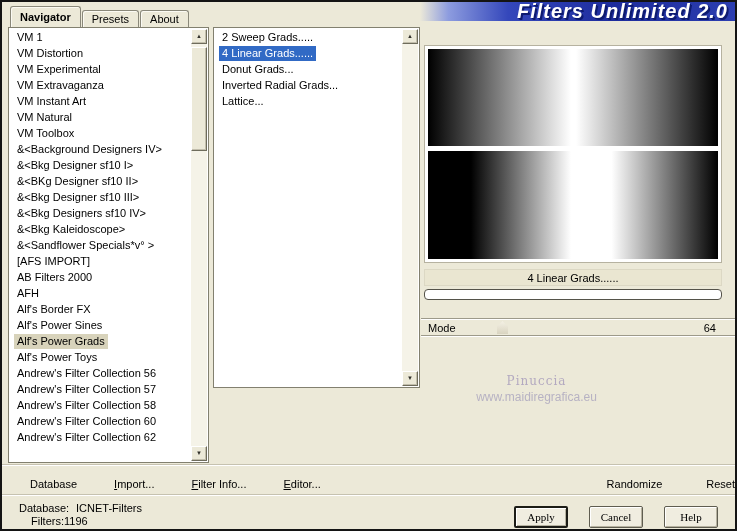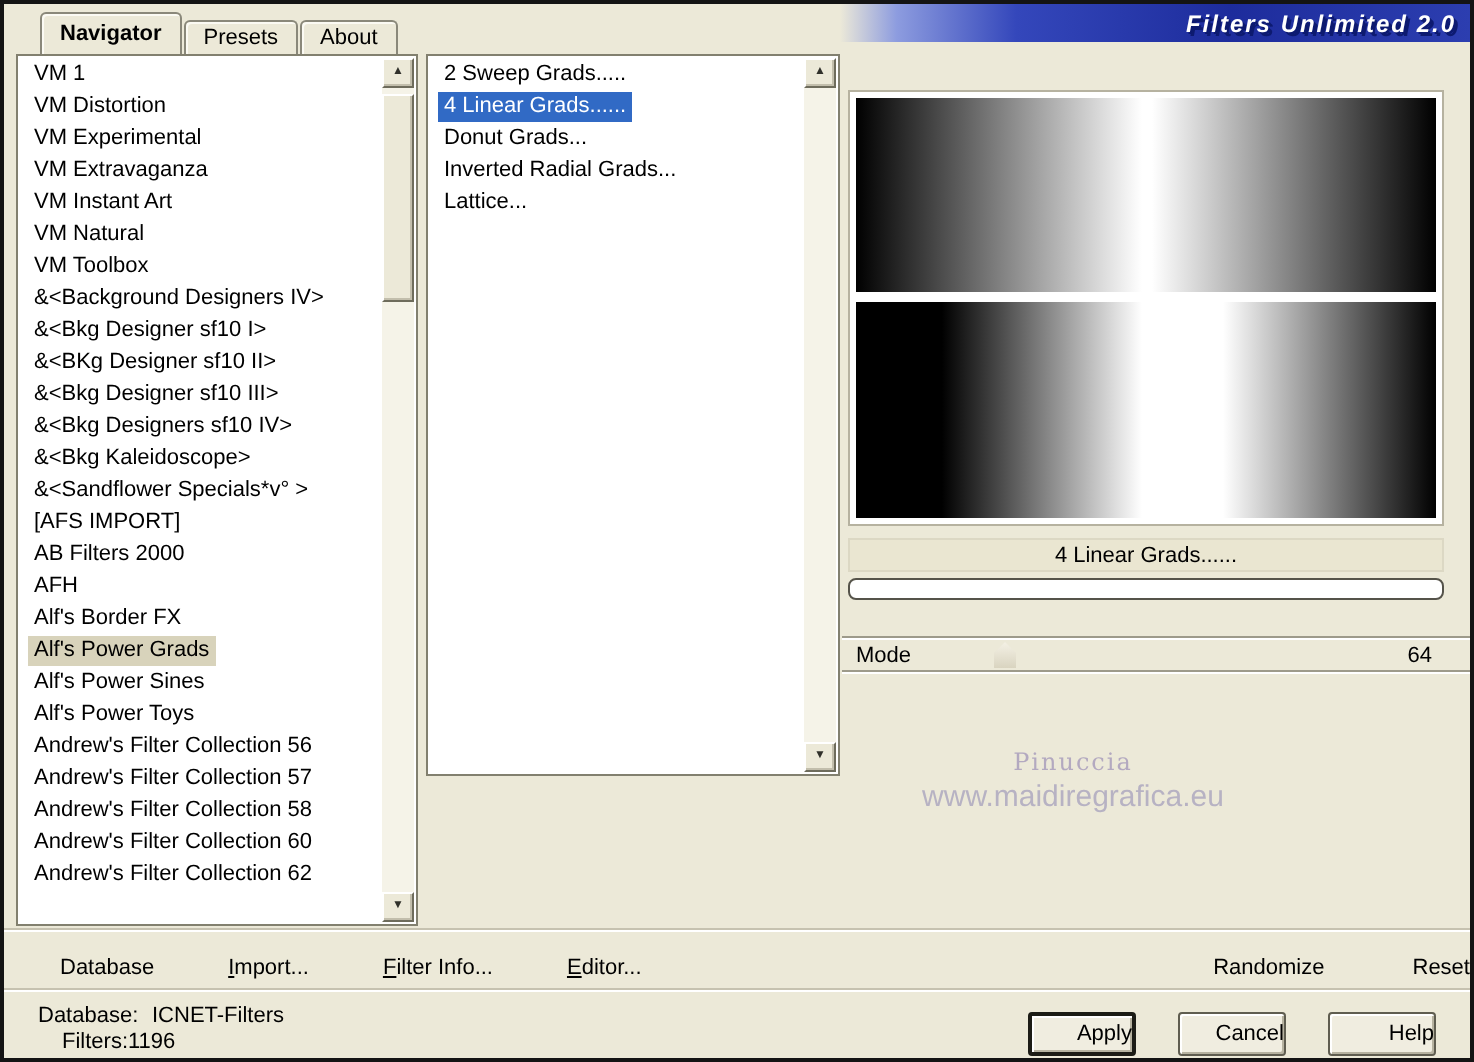--- a/index.html
+++ b/index.html
@@ -12,27 +12,27 @@
     font-size:11px; color:#000;
   }
 
   
   #logo-bar {
     position:absolute; left:418px; right:0; top:0; height:19px;
     background:linear-gradient(90deg,#ece9d8 0%,#8d9cdf 9%,#3447bb 28%,#1d2c9c 62%,#2c3eb0 100%);
     display:flex; align-items:center; justify-content:flex-end; padding-right:7px;
   }
   #logo-text {
-    font-style:italic; font-weight:bold; font-size:12px; letter-spacing:1px;
+    font-style:italic; font-weight:bold; font-size:20px; letter-spacing:1px;
     color:#fff; text-shadow:2px 2px 0 #0d1a70, 1px 1px 0 #0d1a70;
     white-space:nowrap;
   }
 
   
-  #tab-bar { position:absolute; left:18px; top:4px; height:21px; display:flex; align-items:flex-end; z-index:3; }
+  #tab-bar { position:absolute; left:8px; top:4px; height:21px; display:flex; align-items:flex-end; z-index:3; }
   .tab {
     height:17px; line-height:16px; padding:0 9px; background:#ece9d8;
     border:1px solid #8a887a; border-bottom:none; border-radius:3px 3px 0 0;
     margin-right:1px; box-shadow:inset 1px 1px 0 #fbfaf3; white-space:nowrap;
   }
   .tab.selected { height:21px; line-height:20px; font-weight:bold; z-index:2; }
 
   
   .listbox { position:absolute; background:#fff; border:1px solid #82806f; }
   #navigator-listbox { left:6px; top:25px; width:201px; height:436px; }
@@ -88,21 +88,21 @@
   #mode-thumb {
     position:absolute; left:76px; top:2px; width:11px; height:13px;
     background:linear-gradient(180deg,#f4f1e5,#d9d4c0);
     clip-path:polygon(50% 0,100% 42%,100% 100%,0 100%,0 42%);
     filter:drop-shadow(0 0 1px #6e6c5c);
   }
 
   
   #watermark { position:absolute; left:422px; top:372px; width:225px; text-align:center; }
   #watermark-title { font-family:"DejaVu Serif", serif; font-size:12px; letter-spacing:1px; color:#b3a9c0; }
-  #watermark-url { font-size:15px; color:#b7b2c3; margin-top:2px; }
+  #watermark-url { font-size:12px; color:#b7b2c3; margin-top:2px; }
 
   
   #toolbar {
     position:absolute; left:0; right:0; top:462px; height:26px;
     border-top:1px solid #c6c2b0; box-shadow:inset 0 1px 0 #fff;
     display:flex; justify-content:space-between; align-items:flex-end;
   }
   .tb-group { display:flex; align-items:center; }
   .tb-group.left { padding-left:28px; gap:37px; }
   .tb-group.right { gap:44px; }
@@ -116,22 +116,22 @@
   }
   .status-line { position:absolute; left:5px; display:flex; }
   .status-line.l1 { top:7px;padding-left:12px; }
   .status-line.l2 { top:20px;text-align:right; }
   .status-label { width:57px; }
 
   .btn {
     position:absolute; top:11px; width:54px; height:22px;
     background:#f0ede0; border:1px solid #5f5d50; border-radius:2px;
     box-shadow:inset 1px 1px 0 #fff, inset -1px -1px 0 #b6b2a0;
-    font-family:Liberation Sans, sans-serif; font-size:11px;
-    text-align:right; line-height:19px; color:#000; padding:0;
+    font-family:Liberation Serif, serif; font-size:11px;
+    text-align:center; line-height:19px; color:#000; padding:0;
   }
   .btn.default { border:2px solid #1c1c16; line-height:17px; }
   #apply-btn  { left:512px; }
   #cancel-btn { left:587px; }
   #help-btn   { left:662px; }
 </style>
 </head>
 <body>
 
 <div id="window">
@@ -182,23 +182,23 @@
         <div class="list-row"><span class="list-cell">&amp;&lt;Sandflower Specials*v° &gt;</span></div>
 
         <div class="list-row"><span class="list-cell">[AFS IMPORT]</span></div>
 
         <div class="list-row"><span class="list-cell">AB Filters 2000</span></div>
 
         <div class="list-row"><span class="list-cell">AFH</span></div>
 
         <div class="list-row"><span class="list-cell">Alf's Border FX</span></div>
 
+        <div class="list-row"><span class="list-cell">Alf's Power Sines</span></div>
+
         <div class="list-row selected"><span class="list-cell">Alf's Power Grads</span></div>
-
-        <div class="list-row"><span class="list-cell">Alf's Power Sines</span></div>
 
         <div class="list-row"><span class="list-cell">Alf's Power Toys</span></div>
 
         <div class="list-row"><span class="list-cell">Andrew's Filter Collection 56</span></div>
 
         <div class="list-row"><span class="list-cell">Andrew's Filter Collection 57</span></div>
 
         <div class="list-row"><span class="list-cell">Andrew's Filter Collection 58</span></div>
 
         <div class="list-row"><span class="list-cell">Andrew's Filter Collection 60</span></div>

